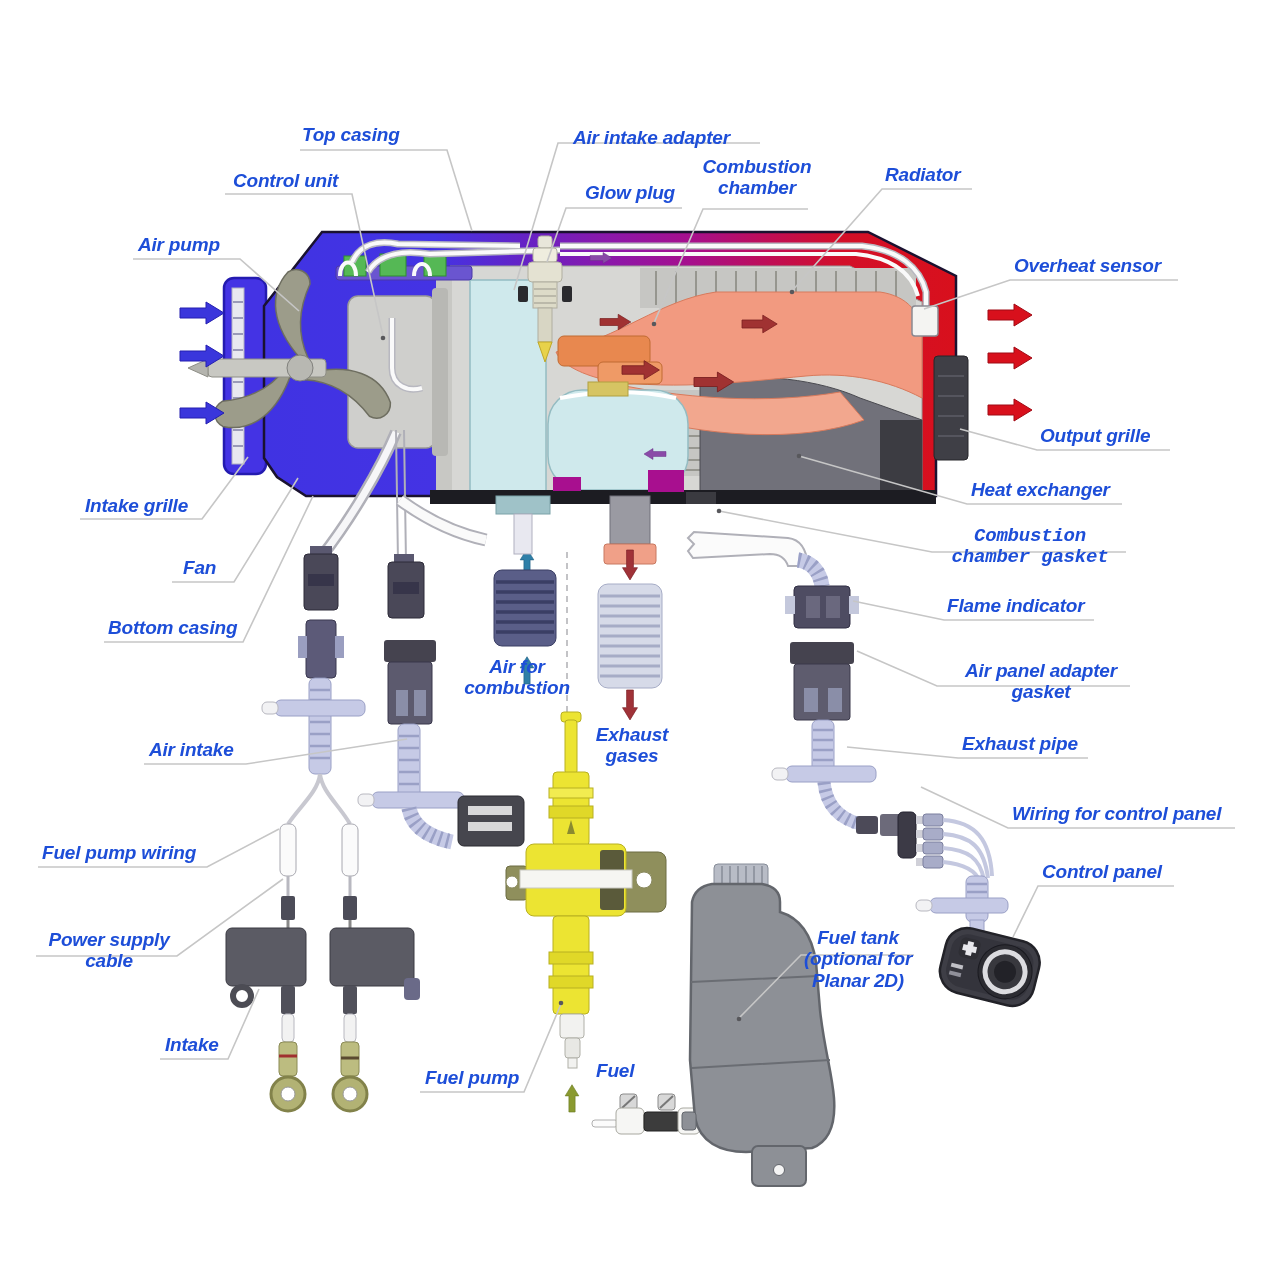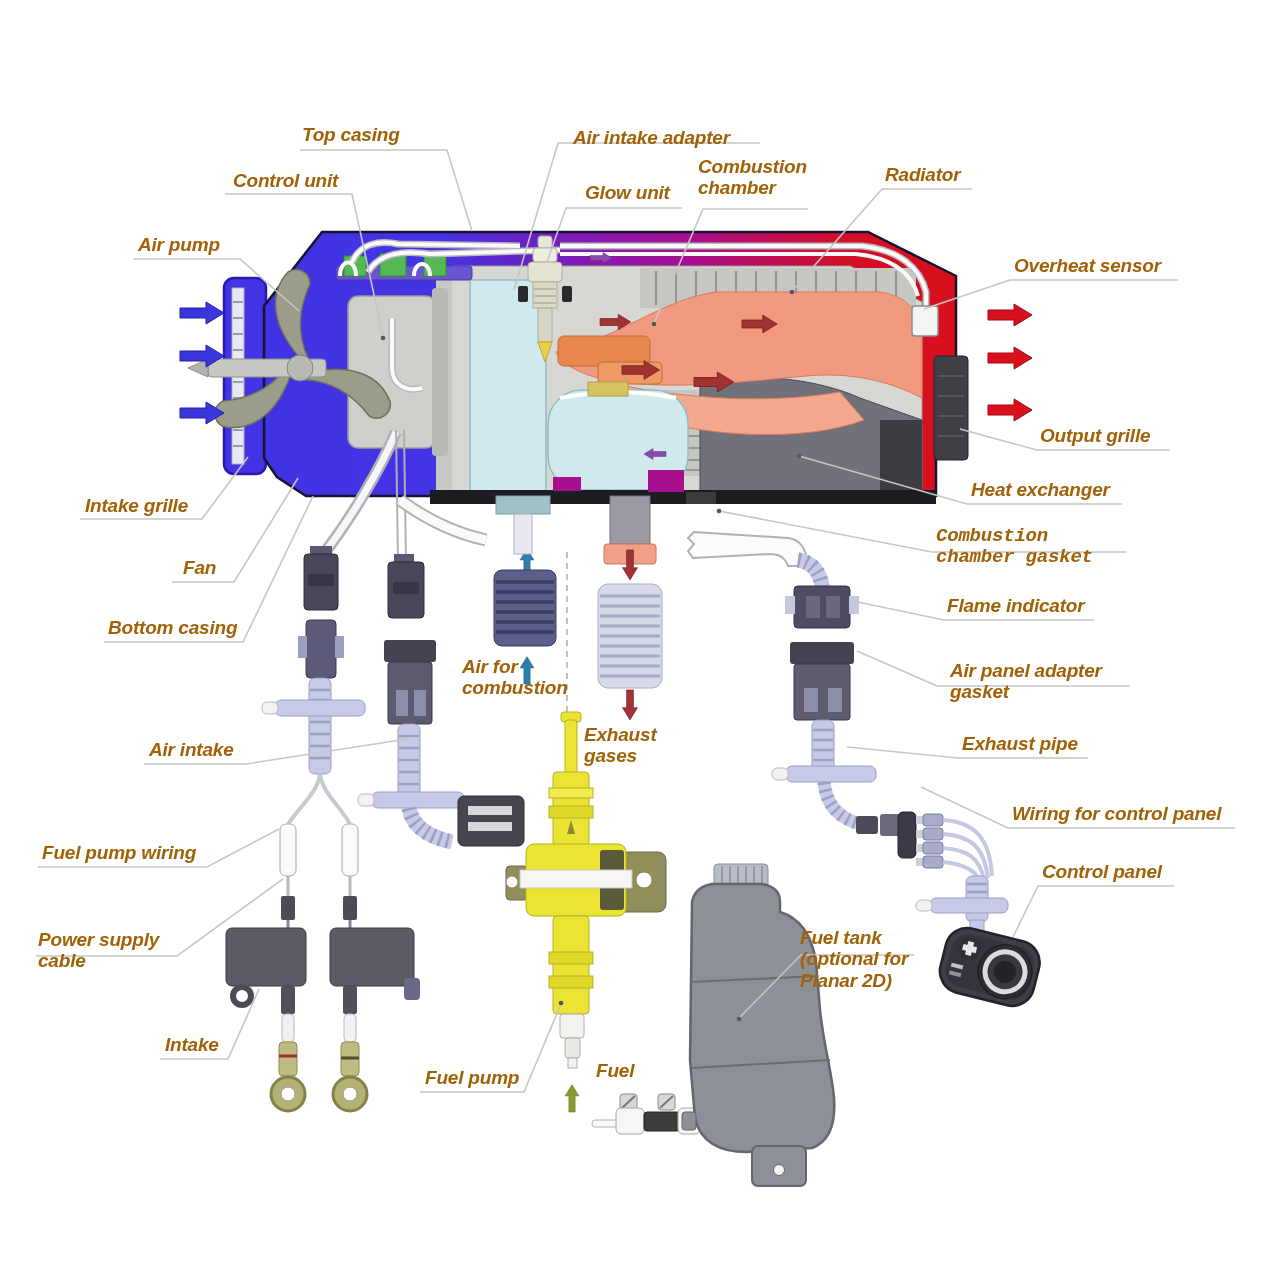--- a/index.html
+++ b/index.html
@@ -1,22 +1,22 @@
 <!DOCTYPE html>
 <html style="--c-casing_blue: #4433e4; --c-casing_purple: #8c17aa; --c-casing_magenta: #a60f8d; --c-casing_red: #d8101c; --c-arrow_intake_blue: #3a36dc; --c-arrow_output_red: #d8101c; --c-arrow_heat_darkred: #a03232; --c-arrow_combustion_teal: #2e7fa8; --c-arrow_fuel_olive: #8a9a30; --c-heat_salmon: #f29a80; --c-combustion_cyan: #cfe9ec; --c-pump_yellow: #ece432; --c-tank_gray: #8d9096; --c-connector_gray: #5c5a78; --c-tube_lavender: #c6cae6; --c-label_text: #46464a; --c-leader_line: #c6c6c6;"><head>
 <meta charset="utf-8">
 <style>
   html,body{margin:0;padding:0;background:#fff;}
   .stage{position:relative;width:1280px;height:1280px;background:#fff;overflow:hidden;
          font-family:"Liberation Sans",sans-serif;}
   .stage svg{position:absolute;left:0;top:0;}
   .lbl{position:absolute;font-style:italic;font-size:19px;line-height:1.12;
-       color:#a16207;letter-spacing:-0.2px;white-space:nowrap;font-weight:bold;
+       color:#1d4ed8;letter-spacing:-0.2px;white-space:nowrap;font-weight:bold;
        font-family:"Liberation Sans",sans-serif;}
-  .lbl.wrap{white-space:normal;text-align:left;}
+  .lbl.wrap{white-space:normal;text-align:center;}
 </style>
 </head>
 <body>
 
 <div class="stage">
 
 <svg width="1280" height="1280" viewBox="0 0 1280 1280">
   <defs>
     <linearGradient id="casingGrad" gradientUnits="userSpaceOnUse" x1="230" y1="0" x2="960" y2="0">
       <stop offset="0" stop-color="#3f33e2"></stop>
@@ -408,21 +408,21 @@
           <circle cx="739" cy="1019" r="2.3"></circle>
       <circle cx="561" cy="1003" r="2.3"></circle>
     </g>
   </g>
 </svg>
 
 <div>
   <div class="lbl" style="left:302px;top:124px;">Top casing</div>
   <div class="lbl" style="left:573px;top:127px;">Air intake adapter</div>
   <div class="lbl" style="left:233px;top:170px;">Control unit</div>
-  <div class="lbl" style="left:585px;top:182px;">Glow unit</div>
+  <div class="lbl" style="left:585px;top:182px;">Glow plug</div>
   <div class="lbl wrap" style="left:698px;top:156px;width:118px;">Combustion chamber</div>
   <div class="lbl" style="left:885px;top:164px;text-align:center;">Radiator</div>
   <div class="lbl" style="left:138px;top:234px;">Air pump</div>
   <div class="lbl" style="left:1014px;top:255px;">Overheat sensor</div>
   <div class="lbl" style="left:1040px;top:425px;">Output grille</div>
   <div class="lbl" style="left:85px;top:495px;">Intake grille</div>
   <div class="lbl" style="left:971px;top:479px;">Heat exchanger</div>
   <div class="lbl" style="left:183px;top:557px;">Fan</div>
   <div class="lbl wrap" style="left:936px;top:526px;width:188px;font-family:Liberation Mono, monospace;">Combustion chamber gasket</div>
   <div class="lbl" style="left:108px;top:617px;">Bottom casing</div>

